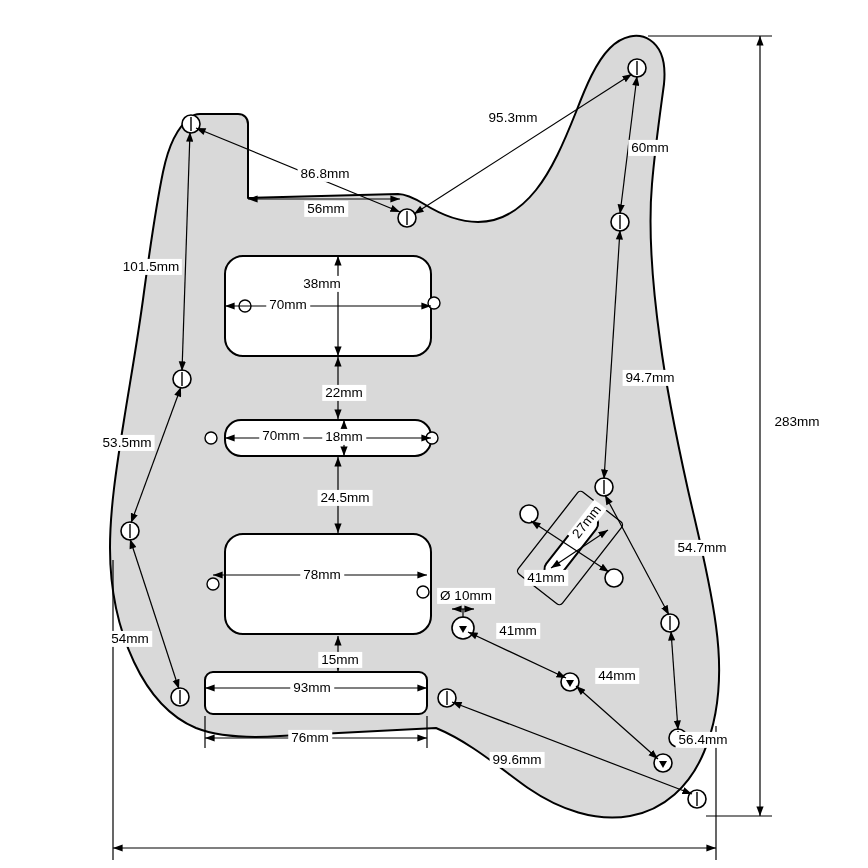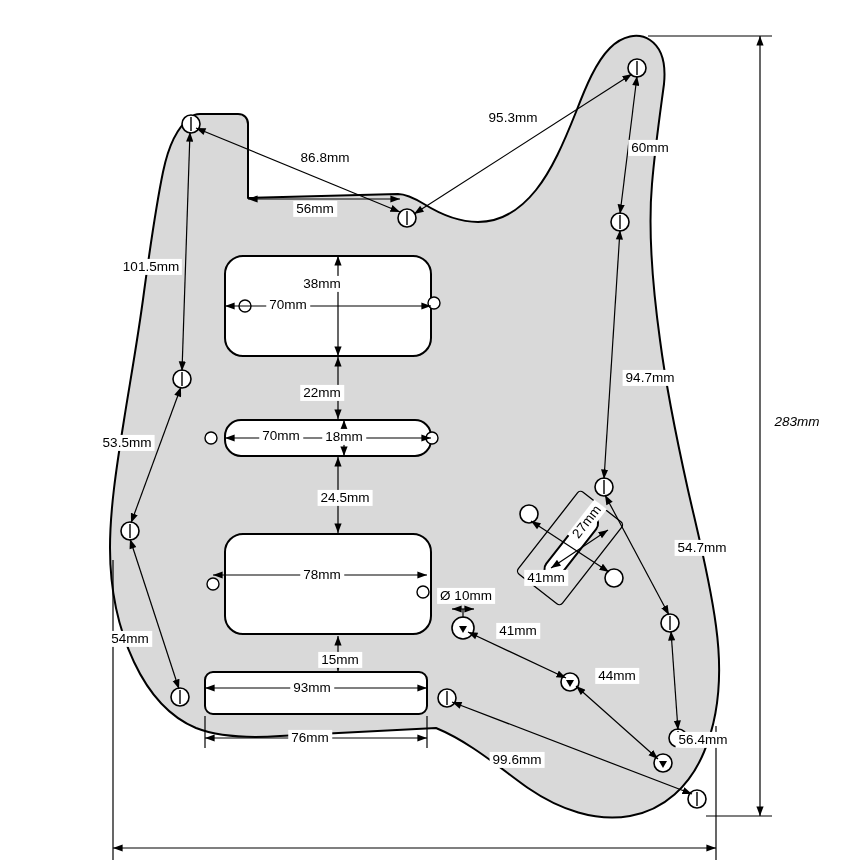--- a/index.html
+++ b/index.html
@@ -11,21 +11,21 @@
     font-family:"Liberation Sans",sans-serif;
     font-size:13.5px;
     color:#000;
     background:#ffffff;
     padding:1px 3px;
     white-space:nowrap;
     line-height:1.05;
     transform:translate(-50%,-50%);
   }
   .dimlabel.rot-55{transform:translate(-50%,-50%) rotate(-52deg);}
-  .dimlabel.nobg{background:transparent;font-style:italic;}
+  .dimlabel.nobg{background:transparent;}
 </style>
 </head>
 <body>
 
 <div id="stage">
 
   <svg id="drawing" viewBox="0 0 868 868">
     <defs>
       <marker id="arrow" markerWidth="9" markerHeight="9" refX="8" refY="3" orient="auto" markerUnits="strokeWidth">
         <path d="M0,0 L8,3 L0,6 z" fill="#000"></path>
@@ -201,26 +201,26 @@
       <line x1="205" y1="688" x2="427" y2="688" marker-start="url(#arrowStart)" marker-end="url(#arrow)"></line>
 
       <line x1="205" y1="738" x2="427" y2="738" marker-start="url(#arrowStart)" marker-end="url(#arrow)"></line>
       <line x1="205" y1="716" x2="205" y2="748"></line>
       <line x1="427" y1="716" x2="427" y2="748"></line>
     </g>
   </svg>
 
   <div class="dimlabel" style="left:513px;top:118px">95.3mm</div>
   <div class="dimlabel" style="left:650px;top:148px">60mm</div>
-  <div class="dimlabel" style="left:325px;top:158px">86.8mm</div>
-  <div class="dimlabel" style="left:315px;top:209px">56mm</div>
+  <div class="dimlabel" style="left:325px;top:174px">86.8mm</div>
+  <div class="dimlabel" style="left:326px;top:209px">56mm</div>
   <div class="dimlabel" style="left:151px;top:267px">101.5mm</div>
   <div class="dimlabel" style="left:322px;top:284px">38mm</div>
   <div class="dimlabel" style="left:288px;top:305px">70mm</div>
-  <div class="dimlabel" style="left:322px;top:393px">22mm</div>
+  <div class="dimlabel" style="left:344px;top:393px">22mm</div>
   <div class="dimlabel" style="left:650px;top:378px">94.7mm</div>
   <div class="dimlabel" style="left:281px;top:436px">70mm</div>
   <div class="dimlabel" style="left:344px;top:437px">18mm</div>
   <div class="dimlabel" style="left:127px;top:443px">53.5mm</div>
   <div class="dimlabel" style="left:345px;top:498px">24.5mm</div>
   <div class="dimlabel rot-55" style="left:587px;top:522px">27mm</div>
   <div class="dimlabel" style="left:546px;top:578px">41mm</div>
   <div class="dimlabel" style="left:702px;top:548px">54.7mm</div>
   <div class="dimlabel" style="left:322px;top:575px">78mm</div>
   <div class="dimlabel" style="left:466px;top:596px">Ø 10mm</div>

